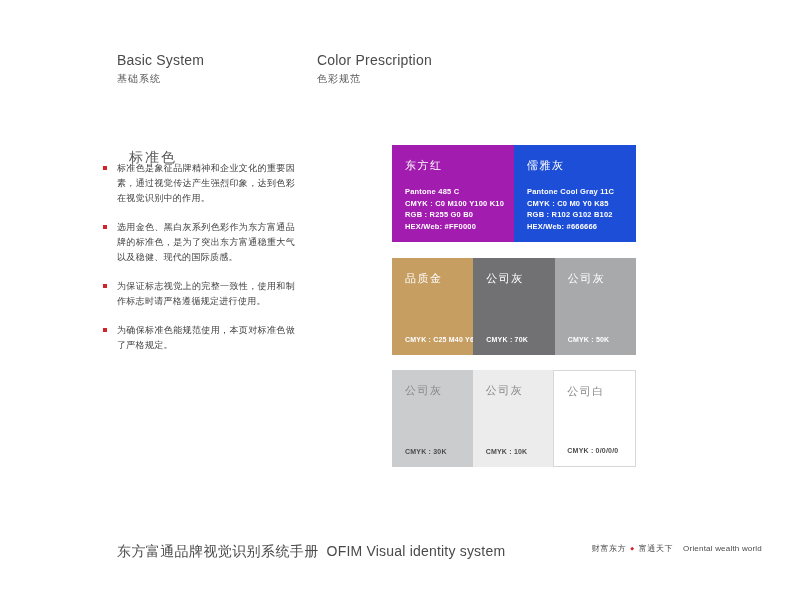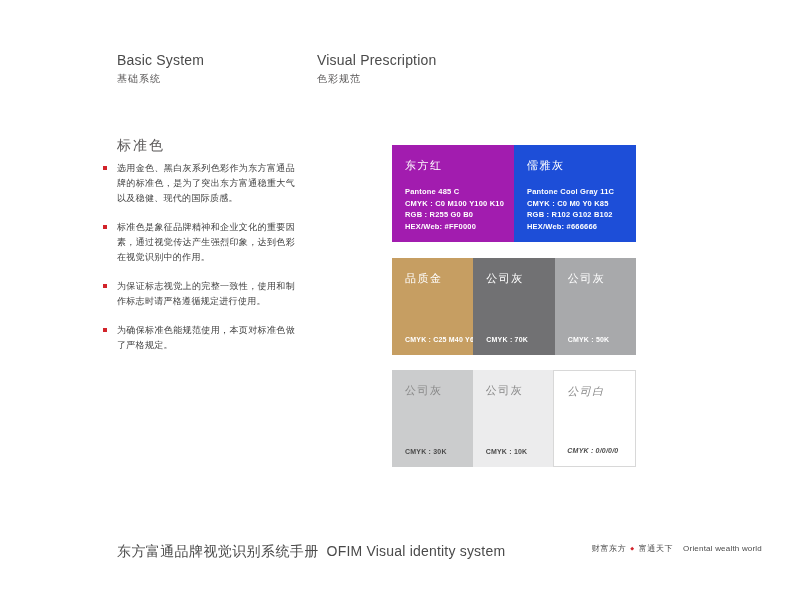--- a/index.html
+++ b/index.html
@@ -9,21 +9,21 @@
   }
   
   .hdr-block{position:absolute;top:52px;}
   .hdr-en{font-size:14px;color:#4a4a4a;letter-spacing:.2px;}
   .hdr-zh{font-size:10px;color:#595757;margin-top:4px;letter-spacing:1px;}
   .hdr-left{left:117px;}
   .hdr-right{left:317px;}
 
   
   .page-title{
-    position:absolute;left:117px;top:137px;margin:0;
+    position:absolute;left:117px;top:137px;margin:12px;
     font-size:14px;font-weight:400;color:#595757;letter-spacing:2px;
   }
   .bullet-list{position:absolute;left:103px;top:161px;margin:0;padding:0;list-style:none;width:205px;}
   .bullet-item{display:flex;margin-bottom:14px;}
   .bullet-marker{flex:0 0 4px;width:4px;height:4px;margin-top:5px;margin-right:10px;}
   .bullet-text{margin:0;font-size:9px;line-height:15px;color:#3f3f3f;width:178px;text-align:justify;letter-spacing:.3px;}
 
   
   .palette{position:absolute;left:392px;top:145px;width:244px;}
   .prow{display:flex;margin-bottom:15.5px;}
@@ -56,34 +56,34 @@
 </head>
 <body>
 
 <div class="page">
 
   <div class="hdr-block hdr-left">
     <div class="hdr-en">Basic System</div>
     <div class="hdr-zh">基础系统</div>
   </div>
   <div class="hdr-block hdr-right">
-    <div class="hdr-en">Visual Prescription</div>
+    <div class="hdr-en">Color Prescription</div>
     <div class="hdr-zh">色彩规范</div>
   </div>
 
   <h1 class="page-title">标准色</h1>
 
   <ul class="bullet-list">
     <li class="bullet-item">
       <span class="bullet-marker" style="background: rgb(210, 35, 42);"></span>
-      <p class="bullet-text">选用金色、黑白灰系列色彩作为东方富通品牌的标准色，是为了突出东方富通稳重大气以及稳健、现代的国际质感。</p>
+      <p class="bullet-text">标准色是象征品牌精神和企业文化的重要因素，通过视觉传达产生强烈印象，达到色彩在视觉识别中的作用。</p>
     </li>
     <li class="bullet-item">
       <span class="bullet-marker" style="background: rgb(210, 35, 42);"></span>
-      <p class="bullet-text">标准色是象征品牌精神和企业文化的重要因素，通过视觉传达产生强烈印象，达到色彩在视觉识别中的作用。</p>
+      <p class="bullet-text">选用金色、黑白灰系列色彩作为东方富通品牌的标准色，是为了突出东方富通稳重大气以及稳健、现代的国际质感。</p>
     </li>
     <li class="bullet-item">
       <span class="bullet-marker" style="background: rgb(210, 35, 42);"></span>
       <p class="bullet-text">为保证标志视觉上的完整一致性，使用和制作标志时请严格遵循规定进行使用。</p>
     </li>
     <li class="bullet-item">
       <span class="bullet-marker" style="background: rgb(210, 35, 42);"></span>
       <p class="bullet-text">为确保标准色能规范使用，本页对标准色做了严格规定。</p>
     </li>
   </ul>
@@ -128,21 +128,21 @@
 
     <div class="prow">
       <div class="swatch sm light" style="background: rgb(203, 204, 205);">
         <div class="name">公司灰</div>
         <div class="cmyk">CMYK : 30K</div>
       </div>
       <div class="swatch sm light" style="background: rgb(236, 236, 237);">
         <div class="name">公司灰</div>
         <div class="cmyk">CMYK : 10K</div>
       </div>
-      <div class="swatch sm light bordered" style="background: rgb(255, 255, 255); font-style: italic;">
+      <div class="swatch sm light bordered" style="background: rgb(255, 255, 255);">
         <div class="name">公司白</div>
         <div class="cmyk">CMYK : 0/0/0/0</div>
       </div>
     </div>
 
   </div>
 
   <div class="footer-left">
     <span class="zh">东方富通品牌视觉识别系统手册</span><span class="en">OFIM Visual identity system</span>
   </div>

